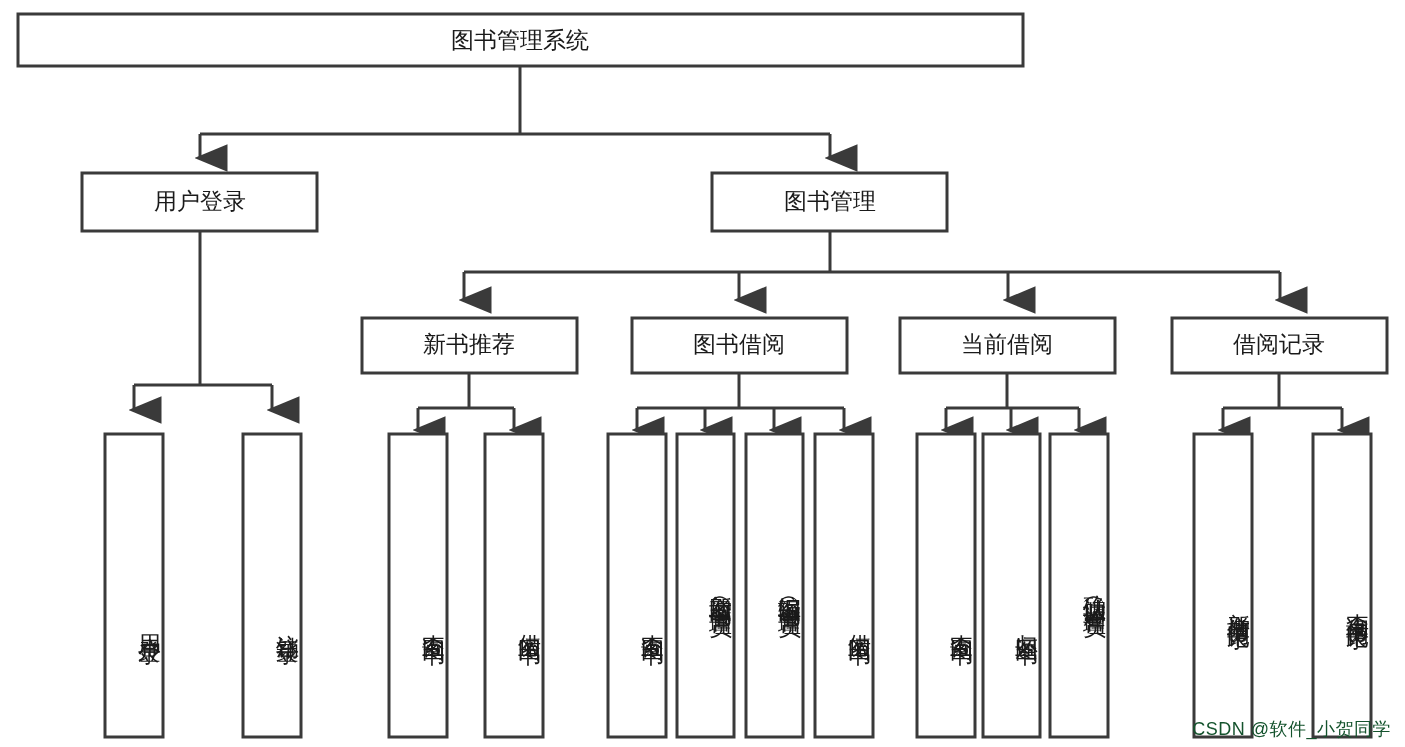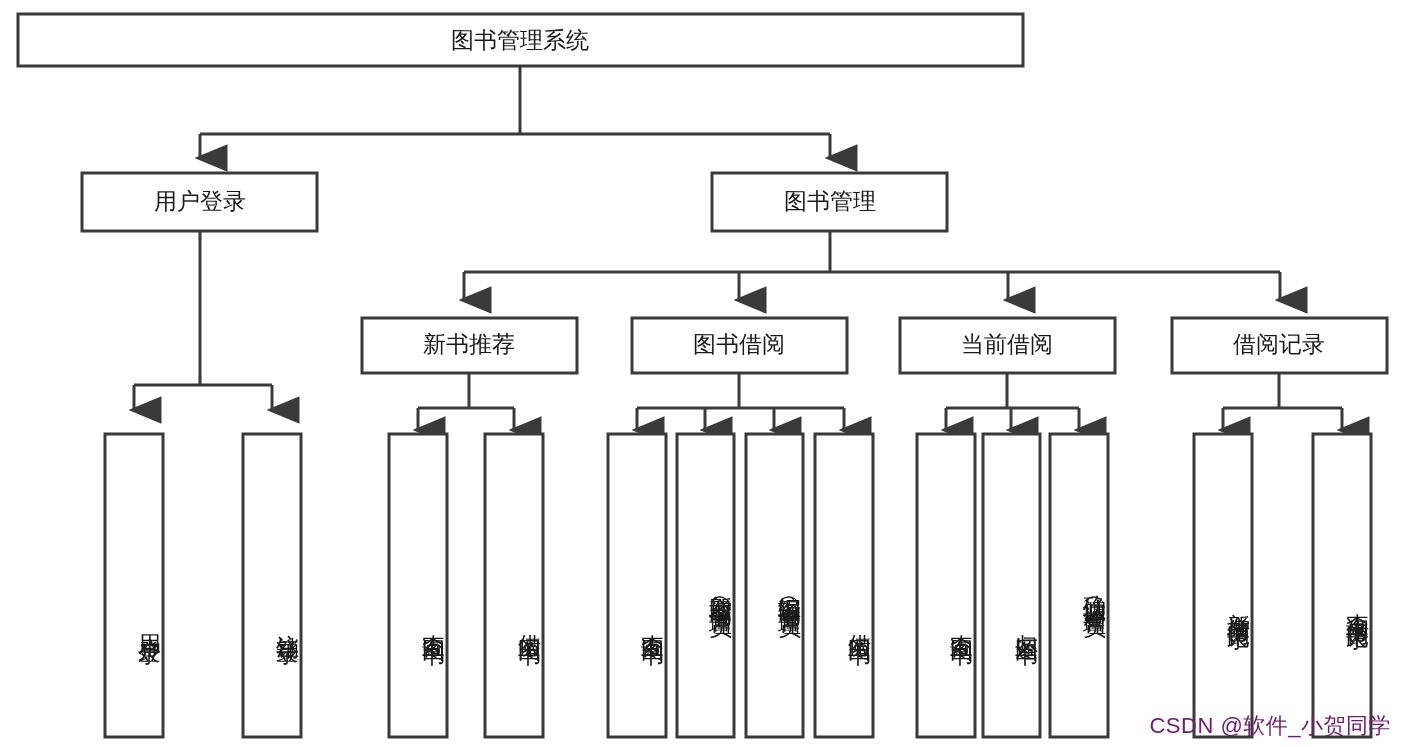--- a/index.html
+++ b/index.html
@@ -28,22 +28,22 @@
     font-size:23px;
     line-height:1.18;
     color:#1a1a1a;
     letter-spacing:3px;
     pointer-events:none;
     white-space:nowrap;
   }
   .watermark{
     position:absolute;
     right:14px;bottom:6px;
-    font-size:22px;
-    color:#701a75;
+    font-size:18px;
+    color:#14532d;
     letter-spacing:0.5px;
     user-select:none;
   }
 </style>
 </head>
 <body>
 
 <svg id="diagram" viewBox="0 0 1405 747" xmlns="http://www.w3.org/2000/svg">
 
   <defs>

